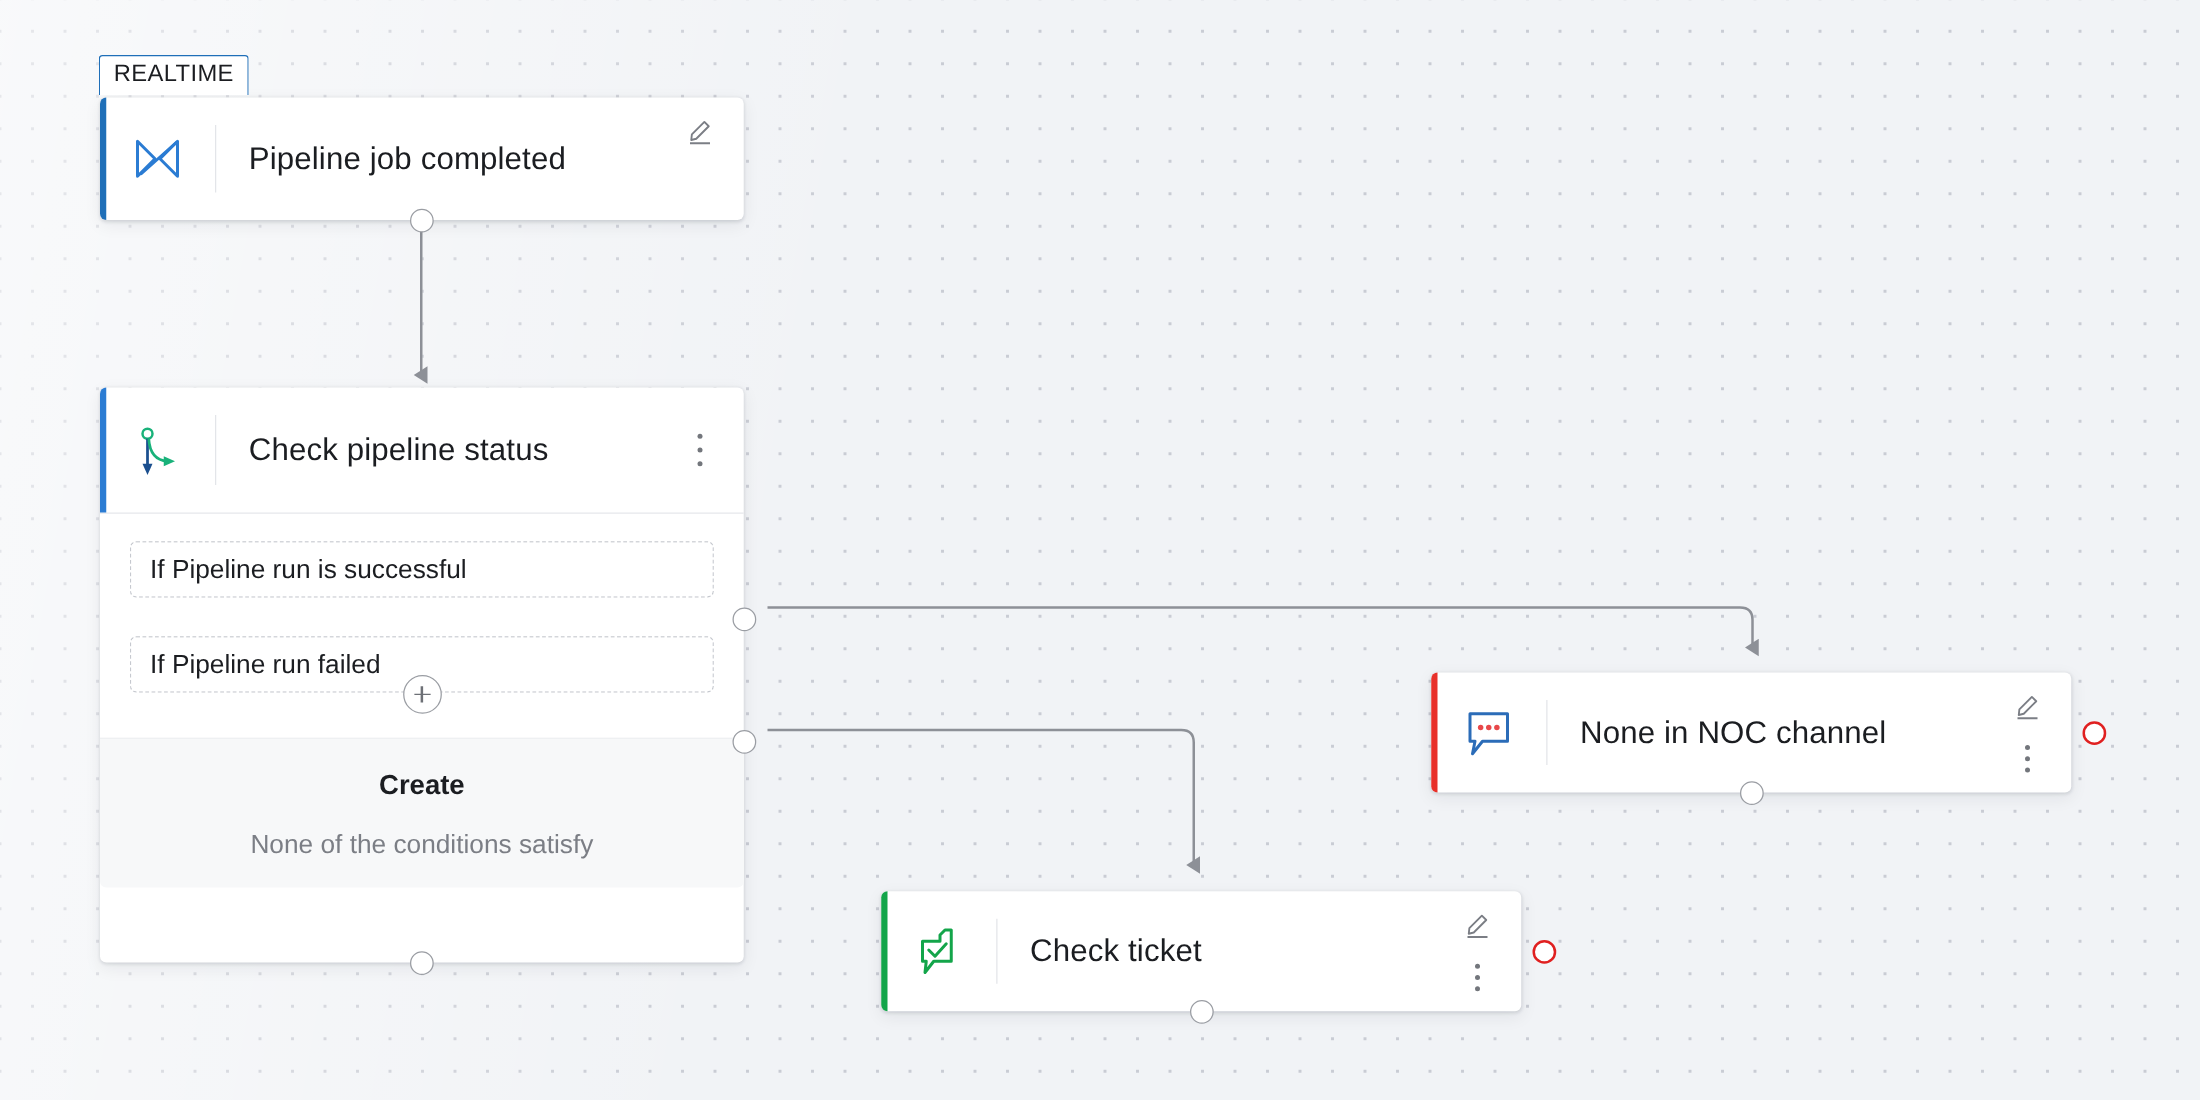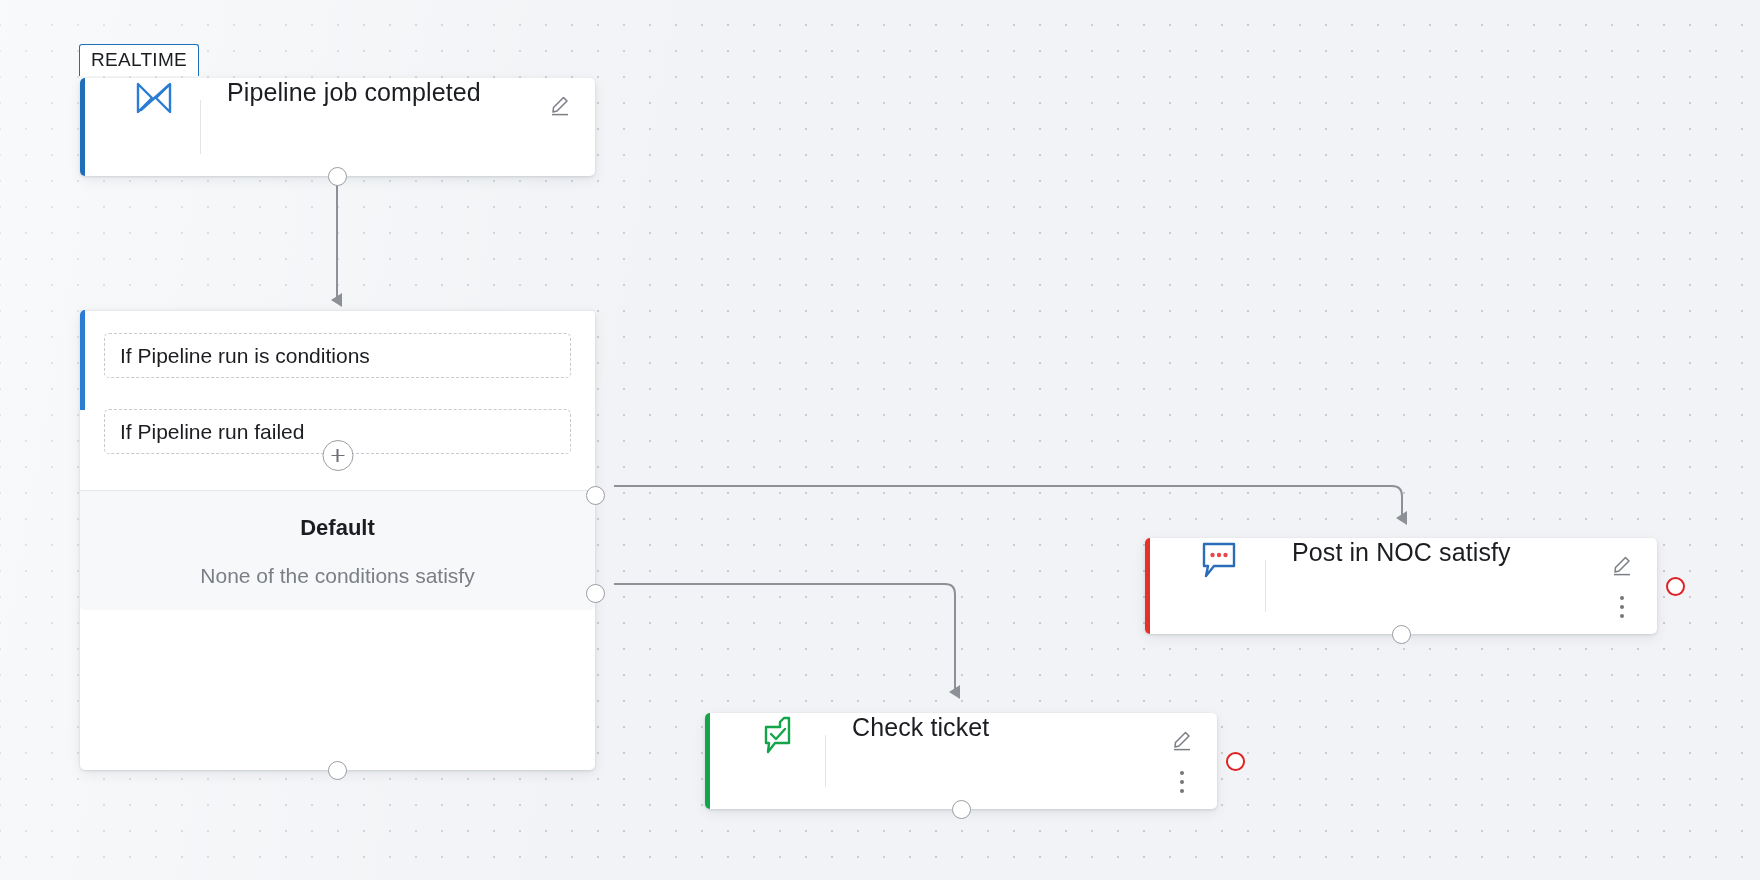--- a/index.html
+++ b/index.html
@@ -33,23 +33,22 @@
     background:#fff;
     border-radius:5px;
     box-shadow:0 1px 3px rgba(16,24,40,.13), 0 4px 14px rgba(16,24,40,.07);
     z-index:5;
   }
   .accent{
     position:absolute; left:0; top:0; bottom:0; width:5px;
     border-radius:5px 0 0 5px;
   }
   .node-head{
-    display:flex; align-items:flex-start; height:100%;
+    display:flex; align-items:center; height:100%;
     position:relative;
-    margin-left:28px;
   }
   .icon-slot{
     width:92px; flex:0 0 92px;
     display:flex; align-items:center; justify-content:center;
   }
   .divider-v{
     width:1px; align-self:stretch; background:#e3e5e9;
     margin:22px 0;
   }
   .node-title{
@@ -173,51 +172,69 @@
       <svg width="24" height="24" viewBox="0 0 24 24">
         <path d="M4.5,15.5 L14.5,5.5 L18,9 L8,19 L4,20 Z" fill="none" stroke="#7b7e85" stroke-width="1.5" stroke-linejoin="round"></path>
         <path d="M3,22.6 L19,22.6" stroke="#7b7e85" stroke-width="1.5"></path>
       </svg>
     </div>
     <div class="port" style="left:50%;margin-left:-9.5px;bottom:-9.5px;"></div>
   </div>
 
   <div class="node" id="switch">
     <div class="accent"></div>
+    <div class="switch-head">
+      <div class="icon-slot">
+        <svg width="42" height="44" viewBox="0 0 42 44">
+          <circle cx="13" cy="9" r="4" fill="none" stroke="#19b27a" stroke-width="2"></circle>
+          <path d="M13,13 L13,36" stroke="#1b4f8f" stroke-width="2.2" fill="none"></path>
+          <path d="M13,42 L9,33 L17,33 Z" fill="#1b4f8f"></path>
+          <path d="M14,13 Q15,30 29,31" stroke="#19b27a" stroke-width="2.2" fill="none"></path>
+          <path d="M35,31 L26,27 L26,35 Z" fill="#19b27a"></path>
+        </svg>
+      </div>
+      <div class="divider-v"></div>
+      <div class="node-title">Check pipeline status</div>
+      <div class="dots-mid">
+        <i></i>
+          <i></i>
+          <i></i>
+      </div>
+    </div>
     <div class="hr"></div>
 
     <div class="cond-list">
-      <div class="cond">If Pipeline run is conditions</div>
+      <div class="cond">If Pipeline run is successful</div>
       <div class="cond">If Pipeline run failed</div>
       <div class="addbtn"></div>
     </div>
 
     <div class="default-zone">
-      <div class="default-title">Default</div>
+      <div class="default-title">Create</div>
       <div class="default-sub">None of the conditions satisfy</div>
     </div>
 
     <div class="port" style="right:-9.5px;top:176px;"></div>
     <div class="port" style="right:-9.5px;top:274px;"></div>
     <div class="port" style="left:50%;margin-left:-9.5px;bottom:-9.5px;"></div>
   </div>
 
   <div class="node" id="noc">
     <div class="accent"></div>
     <div class="node-head">
       <div class="icon-slot">
         <svg width="44" height="42" viewBox="0 0 44 42">
           <path d="M7,6 L37,6 L37,28 L17,28 L9,38 L11,28 L7,28 Z" fill="none" stroke="#2b6cb8" stroke-width="2.4" stroke-linejoin="round"></path>
           <circle cx="15.5" cy="17" r="2.2" fill="#e8484a"></circle>
           <circle cx="22" cy="17" r="2.2" fill="#e8484a"></circle>
           <circle cx="28.5" cy="17" r="2.2" fill="#e8484a"></circle>
         </svg>
       </div>
       <div class="divider-v"></div>
-      <div class="node-title">Post in NOC satisfy</div>
+      <div class="node-title">None in NOC channel</div>
     </div>
     <div class="ctrl-pencil">
       <svg width="24" height="24" viewBox="0 0 24 24">
         <path d="M4.5,15.5 L14.5,5.5 L18,9 L8,19 L4,20 Z" fill="none" stroke="#7b7e85" stroke-width="1.5" stroke-linejoin="round"></path>
         <path d="M3,22.6 L19,22.6" stroke="#7b7e85" stroke-width="1.5"></path>
       </svg>
     </div>
     <div class="ctrl-dots">
       <i></i>
         <i></i>

